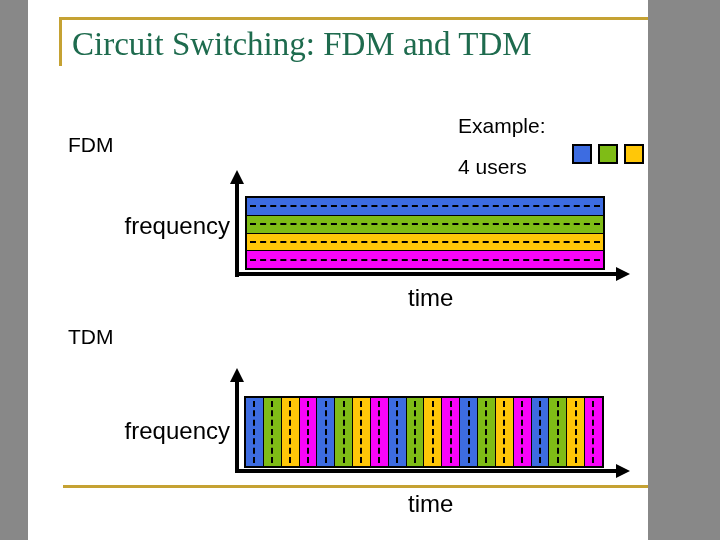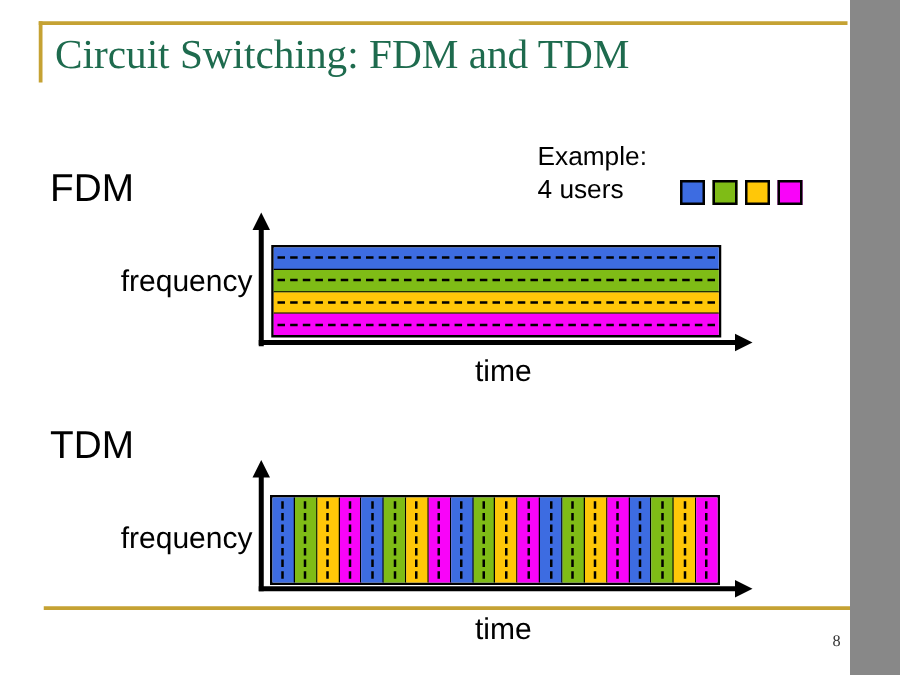--- a/index.html
+++ b/index.html
@@ -1,42 +1,43 @@
 <!DOCTYPE html>
 <html><head>
 <meta charset="utf-8">
 <style>
   html,body{margin:0;padding:0;background:#888;}
   .slide{
     position:relative;
-    width:680px;height:540px;
+    width:620px;height:540px;
     background:#ffffff;
     overflow:hidden;
     font-family:"Liberation Sans","DejaVu Sans",sans-serif;
     color:#000;
+    margin-left:28px;
   }
   
   .goldline{position:absolute;}
   .gold-top{left:31px;top:17px;width:647px;height:3px;}
   .gold-left{left:31px;top:17px;width:3px;height:49px;}
   .gold-bottom{left:35px;top:485px;width:646px;height:3px;}
   
   .title{
     position:absolute;left:44px;top:26px;width:640px;
     font-family:"Liberation Serif","DejaVu Serif",serif;
     font-size:33px;font-weight:400;letter-spacing:0px;
     white-space:nowrap;
   }
   
-  .seclabel{position:absolute;font-size:31px;}
+  .seclabel{position:absolute;font-size:21px;}
   .fdm-label{left:40px;top:133px;}
-  .tdm-label{left:40px;top:338px;}
+  .tdm-label{left:40px;top:325px;}
   .example-line{position:absolute;left:430px;font-size:21px;}
   .example-1{top:114px;}
-  .example-2{top:140px;}
+  .example-2{top:155px;}
   
   .swatches{position:absolute;left:544px;top:144px;display:flex;gap:6px;}
   .swatch{width:16px;height:16px;border:2px solid #000;}
   
   .axis{position:absolute;background:#000;}
   .arrow-up{position:absolute;width:0;height:0;
     border-left:7px solid transparent;border-right:7px solid transparent;
     border-bottom:14px solid #000;}
   .arrow-right{position:absolute;width:0;height:0;
     border-top:7px solid transparent;border-bottom:7px solid transparent;

